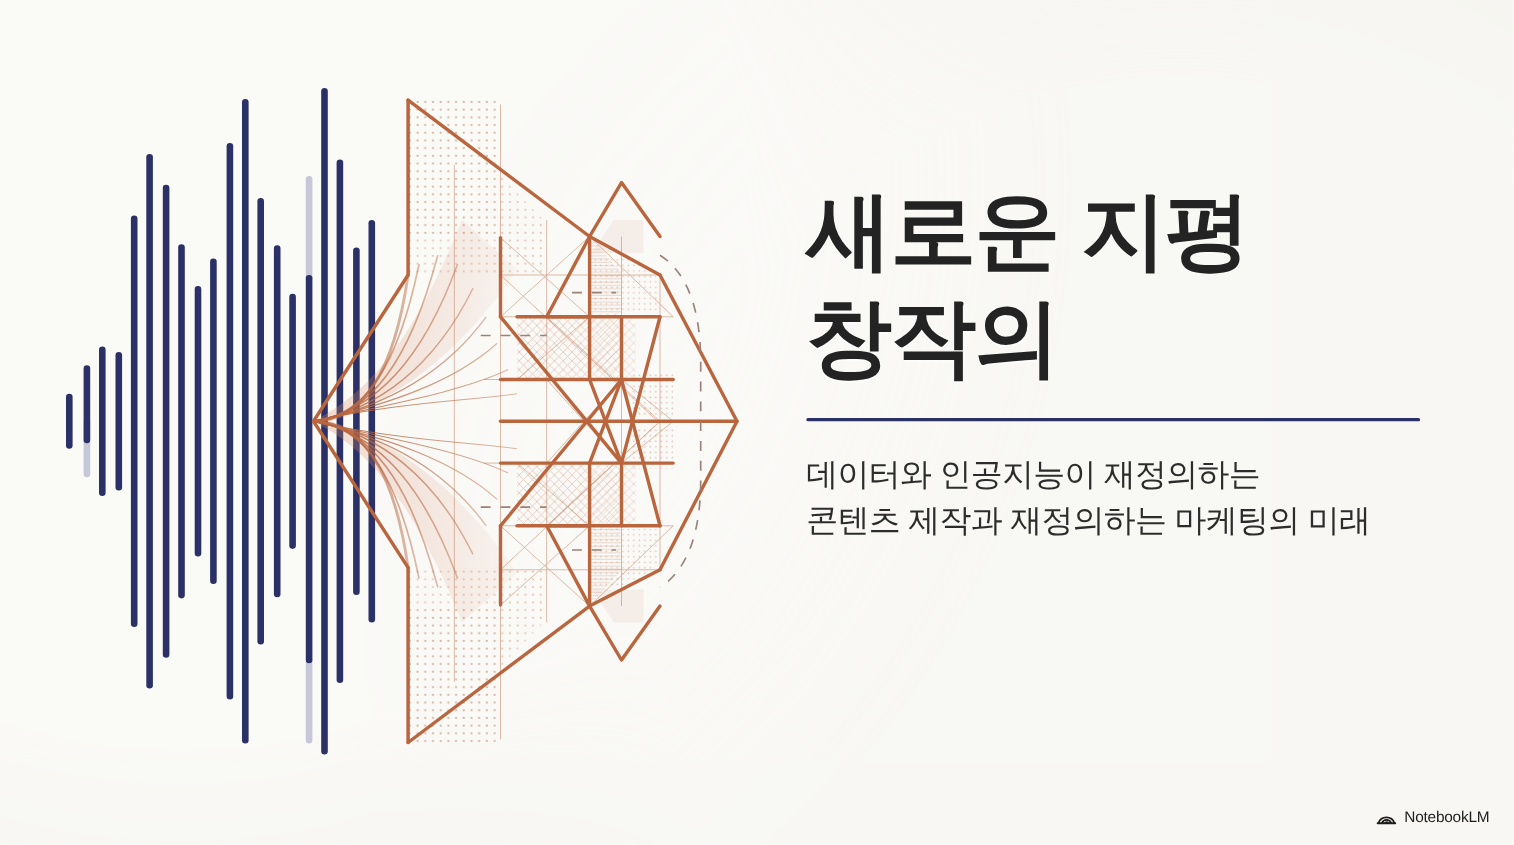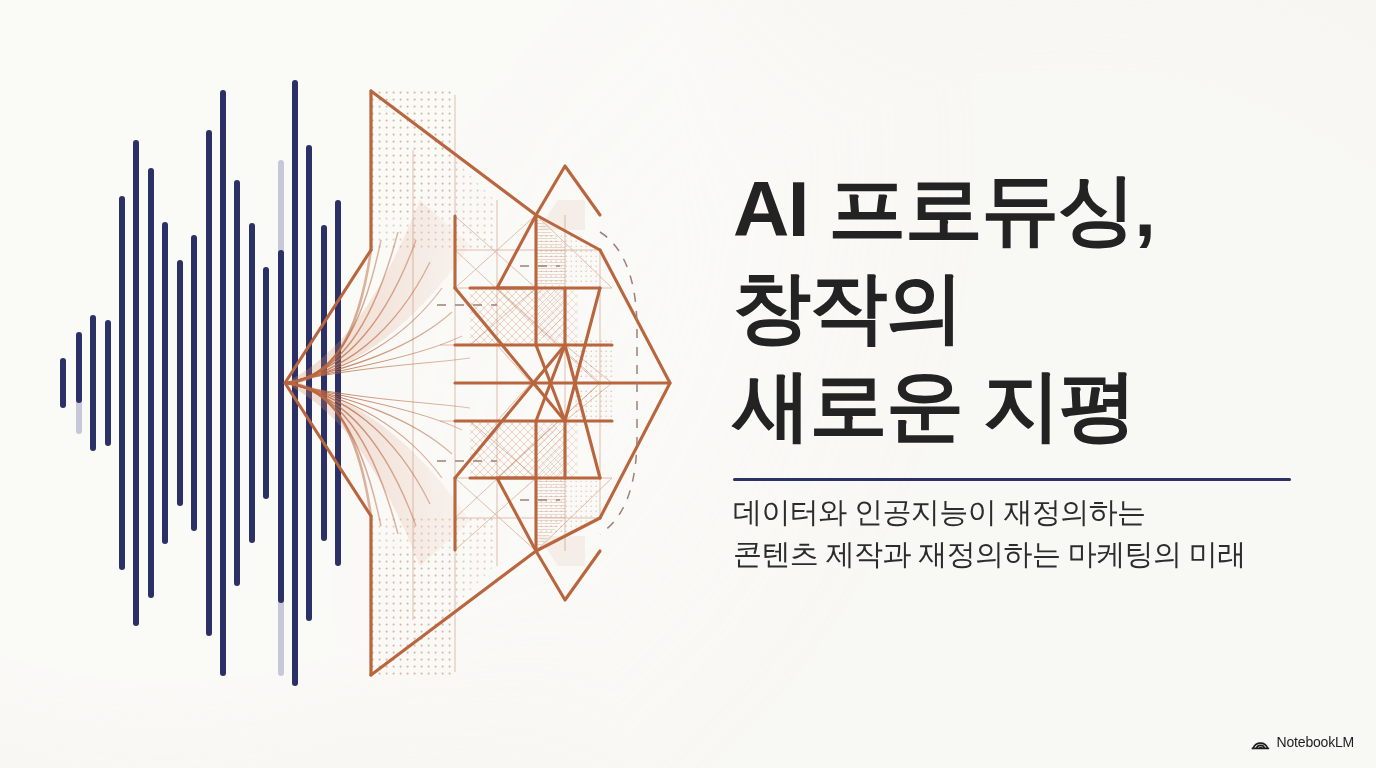--- a/index.html
+++ b/index.html
@@ -53,21 +53,21 @@
     text-shadow: 0 1px 0 rgba(255,255,255,.6);
   }
   #divider {
     margin-top: 24px;
     width: 558px;
     height: 3px;
     background: #2b3066;
     border-radius: 2px;
   }
   #subtitle {
-    margin-top: 10px;
+    margin-top: 28px;
   }
   .subtitle-line {
     font-size: 29px;
     line-height: 42px;
     font-weight: 500;
     letter-spacing: -0.6px;
     color: #2c2c2c;
     white-space: nowrap;
   }
 
@@ -286,23 +286,22 @@
           <line x1="437" y1="461" x2="497" y2="461"></line>
           <line x1="520" y1="266" x2="560" y2="266"></line>
           <line x1="520" y1="500" x2="560" y2="500"></line>
         </g>
       </g>
     </svg>
   </div>
 
   <div id="textblock">
     <h1 style="margin:0;">
-      <div class="title-line">AI 프로듀싱,</div>
+      <div class="title-line">새로운 지평</div>
       <div class="title-line">창작의</div>
-      <div class="title-line">새로운 지평</div>
     </h1>
 
     <div id="divider"></div>
 
     <div id="subtitle">
       <div class="subtitle-line">데이터와 인공지능이 재정의하는</div>
       <div class="subtitle-line">콘텐츠 제작과 재정의하는 마케팅의 미래</div>
     </div>
   </div>
 

